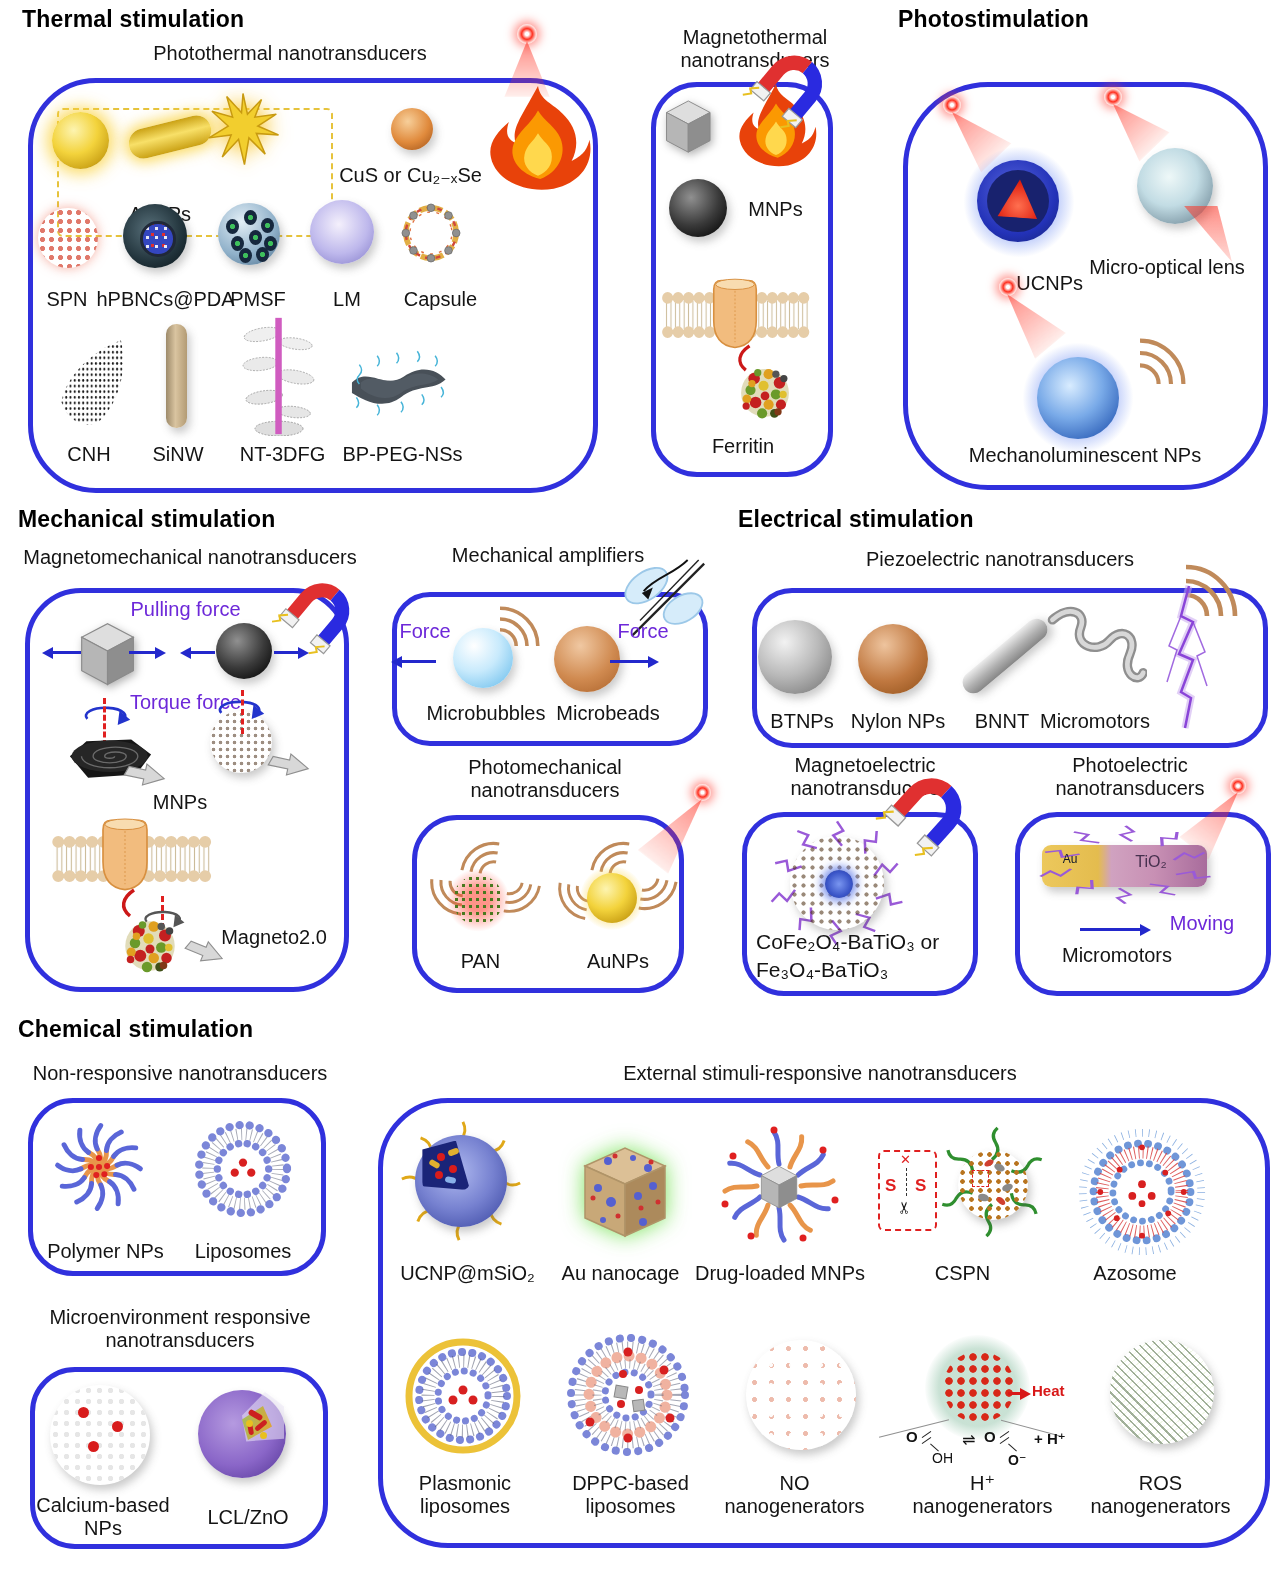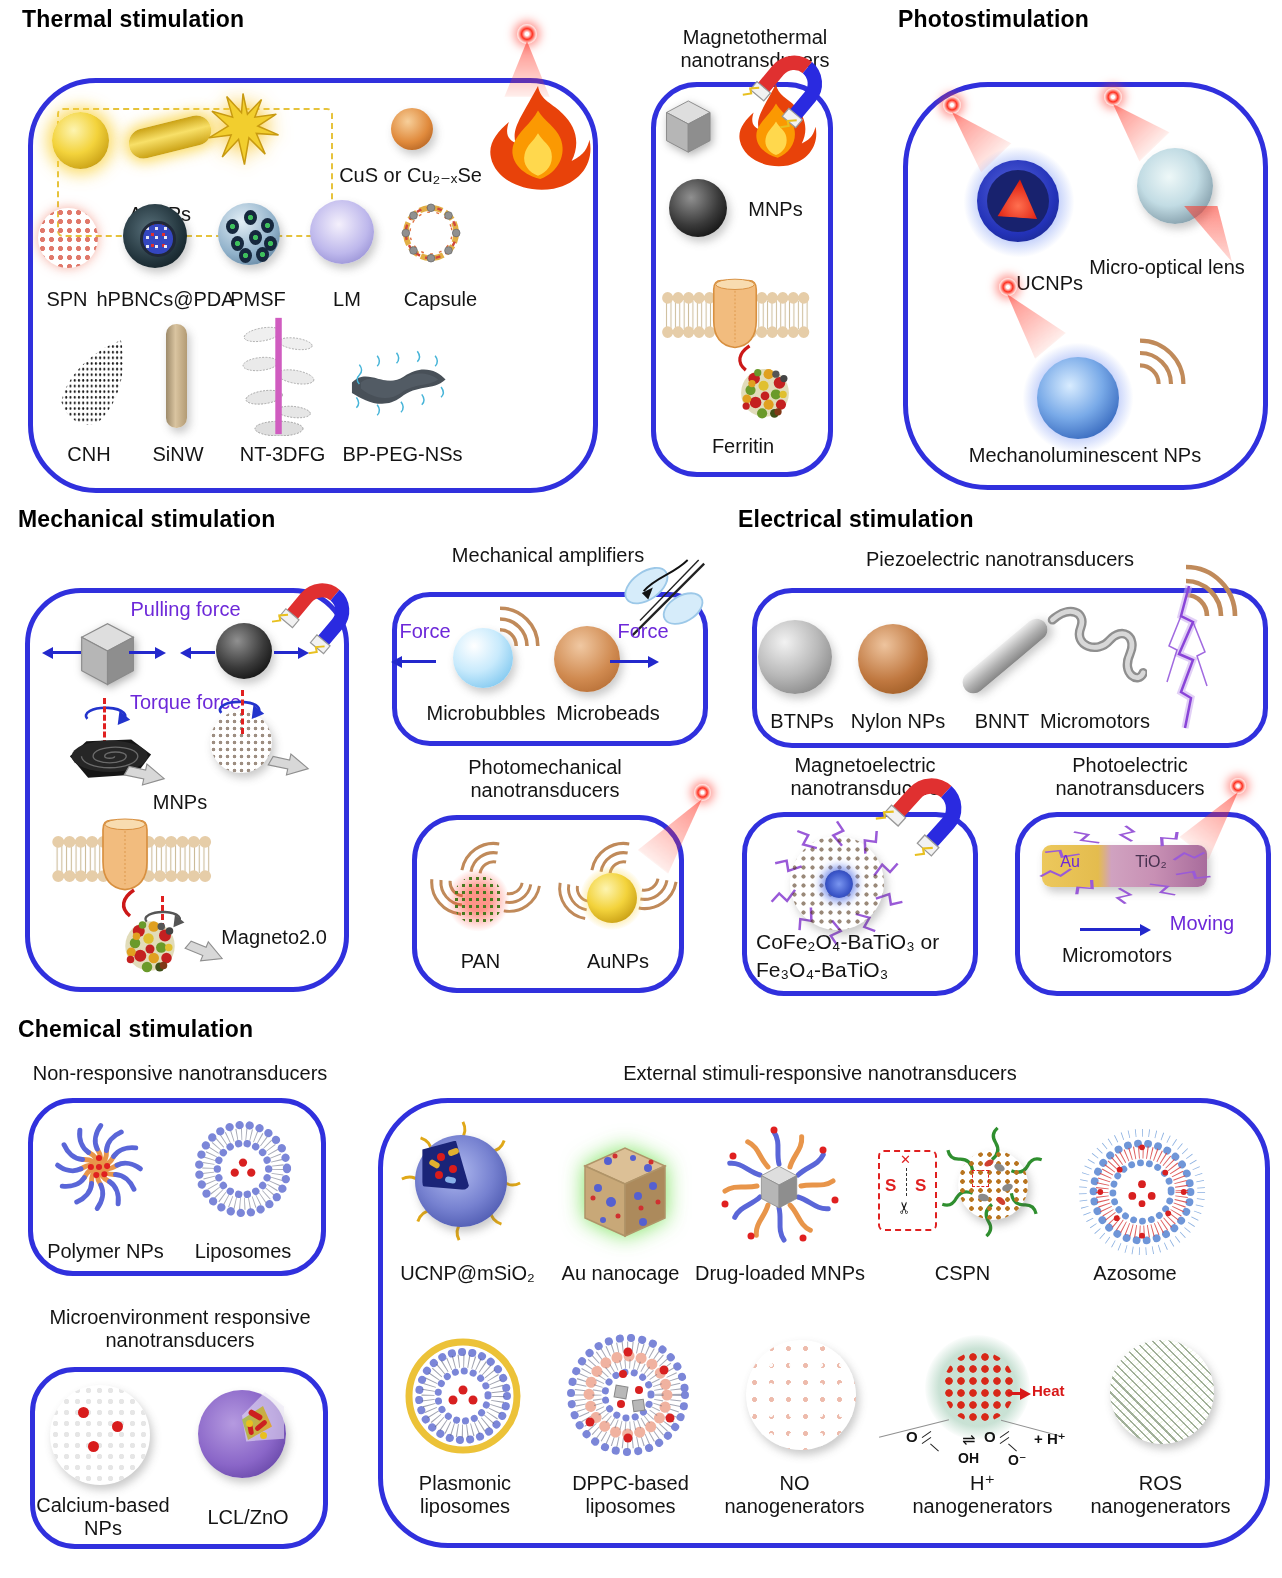--- a/index.html
+++ b/index.html
@@ -187,20 +187,21 @@
 </svg>
 
 <div class="canvas">
 
   <div class="h" style="left:22px;top:6px;">Thermal stimulation</div>
   <div class="h" style="left:898px;top:6px;">Photostimulation</div>
   <div class="h" style="left:18px;top:506px;">Mechanical stimulation</div>
   <div class="h" style="left:738px;top:506px;">Electrical stimulation</div>
   <div class="h" style="left:18px;top:1016px;text-align:center;">Chemical stimulation</div>
 
+  <div class="t" style="left:90px;top:42px;width:400px;">Photothermal nanotransducers</div>
   <div class="box" style="left:28px;top:78px;width:560px;height:405px;border-radius:68px;"></div>
   <div class="dashedbox" style="left:57px;top:108px;width:272px;height:125px;"></div>
   <div class="sp gold sh" style="left:52px;top:112px;width:57px;height:57px;box-shadow:0 0 16px 5px rgba(250,210,60,.8);"></div>
   <div class="rod-gold" style="left:128px;top:122px;width:84px;height:30px;transform:rotate(-14deg);"></div>
   <svg class="abs" style="left:206px;top:92px;width:74px;height:74px;filter:drop-shadow(0 0 8px rgba(250,200,50,.9));" viewBox="0 0 100 100">
       <use href="#sym-star"></use>
     </svg>
   <div class="t" style="left:95px;top:203px;width:130px;">AuNPs</div>
   <div class="sp orange sh" style="left:391px;top:108px;width:42px;height:42px;"></div>
   <div class="t" style="left:278px;top:164px;width:265px;">CuS or Cu₂₋ₓSe</div>
@@ -322,20 +323,21 @@
   <div class="t" style="left:1072px;top:256px;width:190px;">Micro-optical lens</div>
   <div class="laser" style="left:999px;top:278px;width:18px;height:18px;"></div>
   <div class="beam" style="left:983px;top:294px;width:48px;height:68px;transform:rotate(-40deg);"></div>
   <div class="halo blue" style="left:1022px;top:342px;width:112px;height:112px;"></div>
   <div class="sp mlsp" style="left:1037px;top:357px;width:82px;height:82px;"></div>
   <svg class="abs" style="left:1140px;top:322px;width:62px;height:62px;" viewBox="0 0 60 60">
       <use href="#sym-arcs"></use>
     </svg>
   <div class="t" style="left:935px;top:444px;width:300px;">Mechanoluminescent NPs</div>
 
+  <div class="t" style="left:10px;top:546px;width:360px;">Magnetomechanical nanotransducers</div>
   <div class="box" style="left:25px;top:588px;width:314px;height:394px;border-radius:56px;"></div>
   <div class="t tb" style="left:128px;top:598px;width:115px;">Pulling force</div>
   <svg class="abs" style="left:281px;top:574px;width:78px;height:78px;transform:rotate(40deg);" viewBox="0 0 100 100">
       <use href="#sym-magnet"></use>
     </svg>
   <svg class="abs" style="left:68px;top:613px;width:76px;height:76px;filter:drop-shadow(2px 3px 4px rgba(0,0,0,.3));" viewBox="0 0 100 100">
       <use href="#sym-cube"></use>
     </svg>
   <div class="arr l" style="left:47px;top:651px;width:34px;"></div>
   <div class="arr r" style="left:129px;top:651px;width:32px;"></div>
@@ -464,21 +466,21 @@
   <div class="t" style="left:756px;top:958px;width:210px;text-align:left;font-size:21px;">Fe₃O₄-BaTiO₃</div>
 
   <div class="t" style="left:1030px;top:754px;width:200px;">Photoelectric nanotransducers</div>
   <div class="box" style="left:1015px;top:812px;width:246px;height:174px;border-radius:42px;"></div>
   <div class="laser" style="left:1230px;top:778px;width:16px;height:16px;"></div>
   <div class="beam" style="left:1216px;top:792px;width:44px;height:72px;transform:rotate(38deg);"></div>
   <div class="abs sh" style="left:1042px;top:845px;width:165px;height:42px;border-radius:9px;background:linear-gradient(90deg,#ecc85c 0,#e4bc4e 34%,#d0a2c0 42%,#c890b4 68%,#a86c9c 100%);"></div>
   <svg class="abs" style="left:1028px;top:820px;width:195px;height:88px;" viewBox="0 0 120 120" preserveAspectRatio="none">
       <use href="#sym-fuzz"></use>
     </svg>
-  <div class="t" style="left:1050px;top:853px;width:40px;font-size:16px;color:#6d28d9;">Au</div>
+  <div class="t" style="left:1050px;top:853px;width:40px;font-size:12px;color:#0f172a;">Au</div>
   <div class="t" style="left:1125px;top:853px;width:52px;font-size:16px;color:#46304e;">TiO₂</div>
   <div class="arr r" style="left:1080px;top:928px;width:66px;"></div>
   <div class="t tb" style="left:1152px;top:912px;width:100px;">Moving</div>
   <div class="t" style="left:1032px;top:944px;width:170px;">Micromotors</div>
 
   <div class="t" style="left:15px;top:1062px;width:330px;">Non-responsive nanotransducers</div>
   <div class="box" style="left:28px;top:1098px;width:288px;height:168px;border-radius:45px;"></div>
   <svg class="abs" style="left:45px;top:1113px;width:108px;height:108px;" viewBox="0 0 120 120">
     <g fill="none" stroke-linecap="round">
       <g transform="rotate(0 60 60)">
@@ -700,21 +702,21 @@
   <div class="sp hplus-out" style="left:925px;top:1335px;width:105px;height:105px;"></div>
   <div class="sp hplus-in" style="left:943px;top:1351px;width:72px;height:72px;"></div>
   <div class="arr r red" style="left:1008px;top:1392px;width:18px;"></div>
   <div class="abs" style="left:1032px;top:1382px;width:56px;color:#d81818;font-weight:700;font-size:15px;">Heat</div>
   <div class="mline" style="left:878px;top:1428px;width:72px;transform:rotate(-14deg);"></div>
   <div class="mline" style="left:1000px;top:1428px;width:64px;transform:rotate(15deg);"></div>
   <div class="abs" style="left:906px;top:1428px;font-size:15px;font-weight:600;">O</div>
   <div class="bline" style="left:921px;top:1434px;width:11px;transform:rotate(-35deg);"></div>
   <div class="bline" style="left:921px;top:1440px;width:11px;transform:rotate(-35deg);"></div>
   <div class="bline" style="left:929px;top:1447px;width:11px;transform:rotate(42deg);"></div>
-  <div class="abs" style="left:932px;top:1450px;font-size:14px;font-weight:700;margin-left:26px;">OH</div>
+  <div class="abs" style="left:932px;top:1450px;font-size:14px;font-weight:400;">OH</div>
   <div class="abs" style="left:962px;top:1430px;font-size:16px;">⇌</div>
   <div class="abs" style="left:984px;top:1428px;font-size:15px;font-weight:600;">O</div>
   <div class="bline" style="left:999px;top:1434px;width:11px;transform:rotate(-35deg);"></div>
   <div class="bline" style="left:999px;top:1440px;width:11px;transform:rotate(-35deg);"></div>
   <div class="bline" style="left:1007px;top:1447px;width:11px;transform:rotate(42deg);"></div>
   <div class="abs" style="left:1008px;top:1452px;font-size:14px;font-weight:600;">O⁻</div>
   <div class="abs" style="left:1034px;top:1430px;font-size:15px;font-weight:600;">+ H⁺</div>
   <div class="sp rossp sh" style="left:1110px;top:1340px;width:104px;height:104px;"></div>
   <div class="t" style="left:390px;top:1472px;width:150px;">Plasmonic liposomes</div>
   <div class="t" style="left:553px;top:1472px;width:155px;">DPPC-based liposomes</div>

